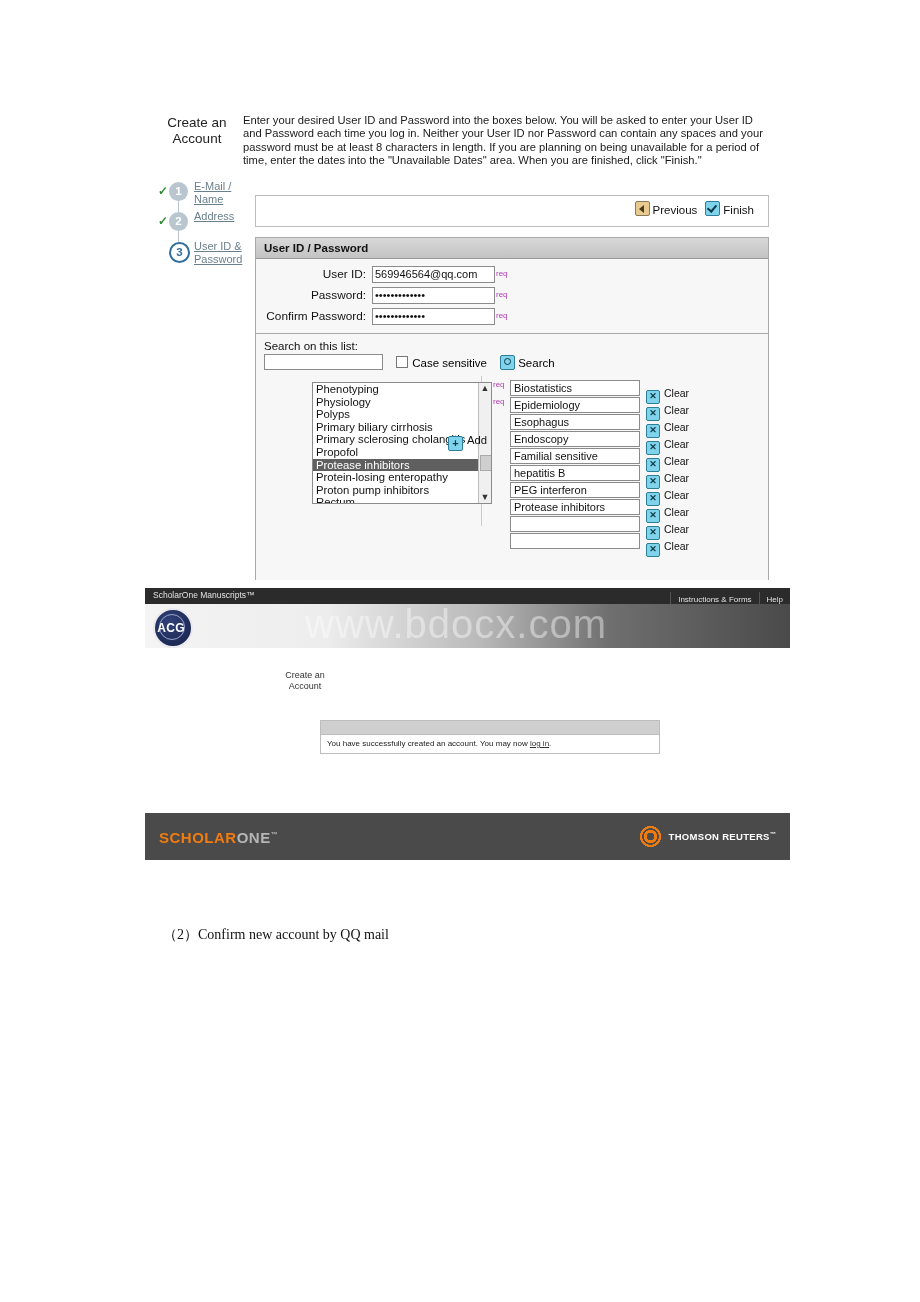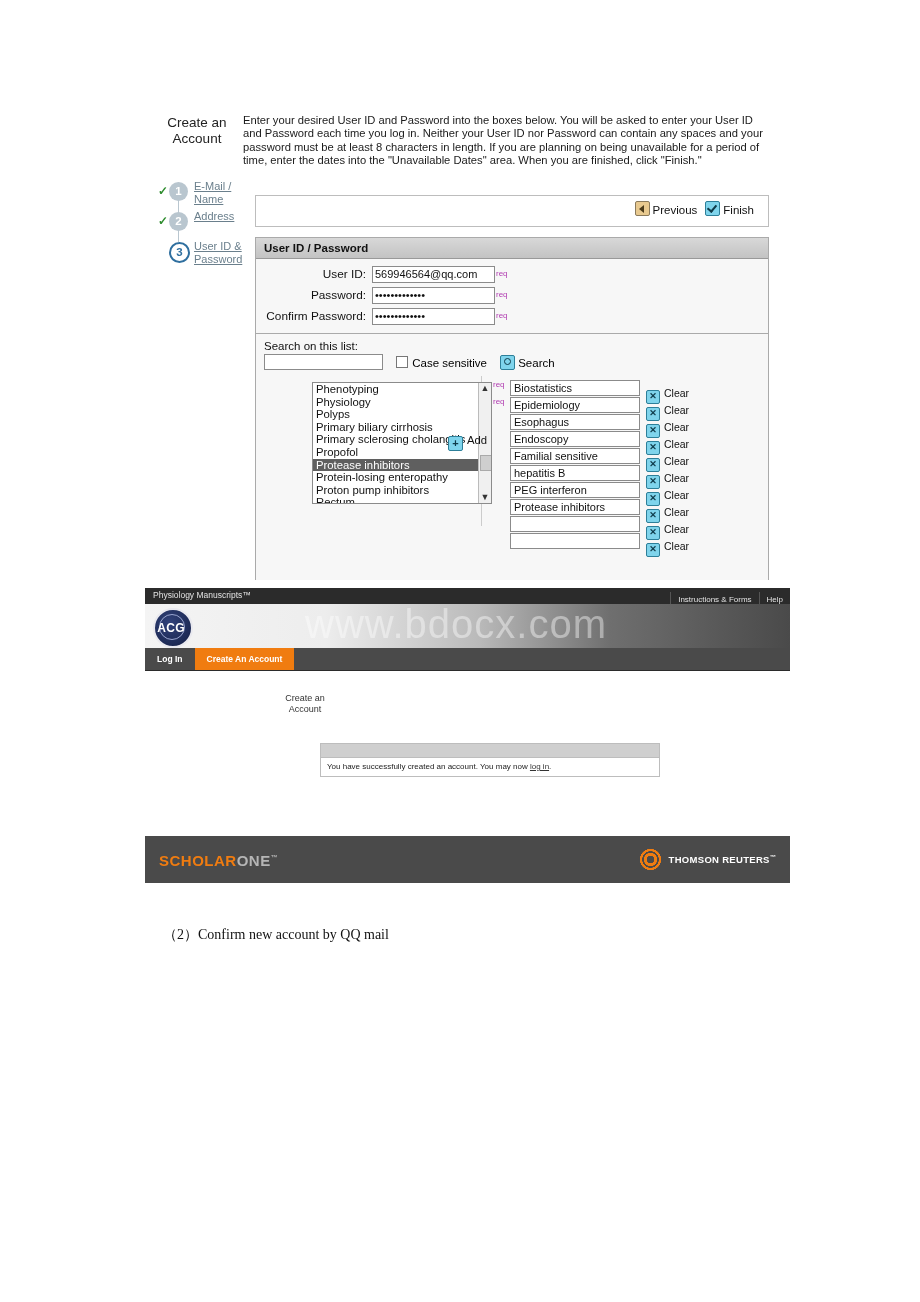--- a/index.html
+++ b/index.html
@@ -380,37 +380,34 @@
           <span class="clr"><span class="x">✕</span><span>Clear</span></span>
         </div>
       </div>
     </div>
   </div>
 </div>
 
 <div id="shot2">
 
   <div class="s1-topbar">
-    <span class="brand">Physiology Manuscripts™</span>
+    <span class="brand">ScholarOne Manuscripts™</span>
     <span class="rlinks">
       <a href="#">Instructions &amp; Forms</a><a href="#">Help</a>
     </span>
   </div>
 
   <div class="s1-masthead">
     <span class="wm">www.bdocx.com</span>
     <span class="acglogo">
       <span class="ring"></span>
       <span class="txt">ACG</span>
     </span>
   </div>
 
-  <div class="s1-tabs">
-    <span class="tab">Log In</span><span class="tab on">Create An Account</span>
-  </div>
 
   <div class="s1-main">
     <div class="s1-crumbtitle">
       <div>Create an</div>
       <div>Account</div>
     </div>
     <div class="s1-msgbox">
       <div class="hd"></div>
       <div class="bd"><span>You have successfully created an account. You may now </span><a href="#">log in</a><span>.</span></div>
     </div>

